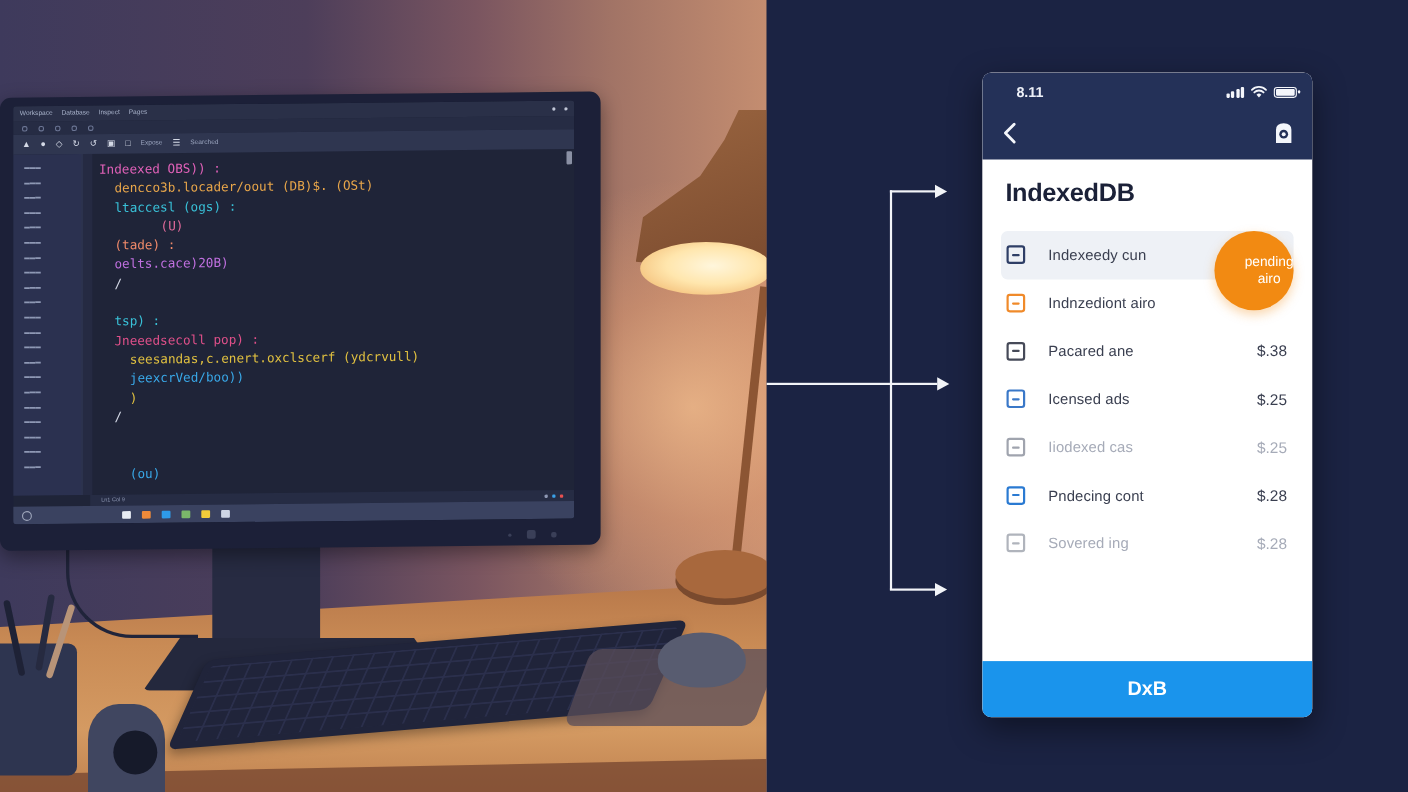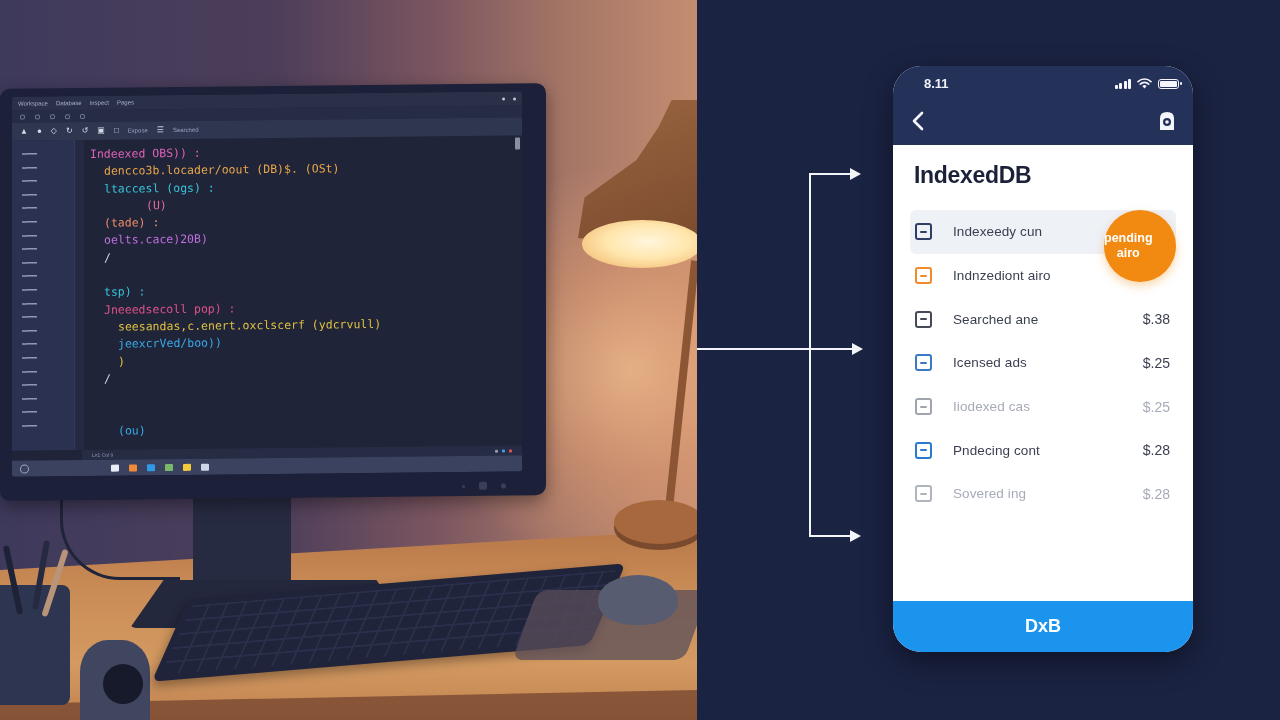--- a/index.html
+++ b/index.html
@@ -70,21 +70,21 @@
     .lamp-bulb { position: absolute; left: 582px; top: 220px; width: 120px; height: 48px; border-radius: 50%;
       background: radial-gradient(ellipse at 55% 45%, #fff6dc 0%, #ffe6ad 45%, #f4c27d 80%); }
     .lamp-arm { position: absolute; left: 678px; top: 260px; width: 8px; height: 250px; background: #8c5533; transform: rotate(6deg); }
     .lamp-base { position: absolute; left: 614px; top: 500px; width: 90px; height: 44px; background: #a8683d; border-radius: 50%; box-shadow: 0 6px 0 #7a4a2e; }
 
     
     .right-bg { position: absolute; left: 697px; top: 0; width: 583px; height: 720px; background: #1b2343; }
     .connector { position: absolute; background: #f2f4f8; }
     .arrow-head { position: absolute; width: 0; height: 0; border-top: 6px solid transparent; border-bottom: 6px solid transparent; border-left: 11px solid #f2f4f8; }
 
-    .phone { position: absolute; left: 893px; top: 66px; width: 300px; height: 586px; border-radius: 28px; overflow: hidden;
+    .phone { position: absolute; left: 893px; top: 66px; width: 300px; height: 586px; border-radius: 8px; overflow: hidden;
       background: #ffffff; box-shadow: 0 10px 30px rgba(0,0,0,0.45); }
     .phone-header { position: absolute; left: 0; top: 0; width: 300px; height: 79px; background: #243158; }
     .status-time { position: absolute; left: 31px; top: 10px; font-size: 13px; font-weight: bold; color: #eef1f8; }
     .status-icons { position: absolute; right: 14px; top: 12px; display: flex; gap: 6px; align-items: center; }
     .signal { display: flex; gap: 1.5px; align-items: flex-end; height: 10px; }
     .signal i { display: block; width: 3px; background: #f4f6fb; border-radius: 1px; }
     .wifi { width: 15px; height: 11px; }
     .battery { width: 21px; height: 10px; border: 1.5px solid #f4f6fb; border-radius: 3px; position: relative; padding: 1px; }
     .battery::after { content: ""; position: absolute; right: -4px; top: 2.5px; width: 2px; height: 3px; background: #f4f6fb; border-radius: 1px; }
     .battery i { display: block; width: 100%; height: 100%; background: #f4f6fb; border-radius: 1px; }
@@ -96,21 +96,21 @@
     .list { position: absolute; left: 17px; top: 144px; width: 266px; }
     .row { position: relative; height: 43.7px; display: flex; align-items: center; padding-left: 5px; border-radius: 6px; cursor: pointer; }
     .row.selected { background: #eef1f6; }
     .row-icon { width: 17px; height: 17px; border: 2px solid #2e3e66; border-radius: 3px; display: flex; align-items: center; justify-content: center; flex-shrink: 0; }
     .row-icon i { display: block; width: 7px; height: 2px; background: currentColor; border-radius: 1px; }
     .row-label { margin-left: 21px; font-size: 13.5px; color: #3a3f50; letter-spacing: 0.1px; }
     .row-price { position: absolute; right: 6px; font-size: 14px; color: #3a3f50; }
     .row.muted .row-label, .row.muted .row-price { color: #a6abb8; }
 
     .badge { position: absolute; left: 1104px; top: 210px; width: 72px; height: 72px; border-radius: 50%; background: #f28a12;
-      color: #fff; font-weight: bold; font-size: 12.5px; line-height: 15px; text-align: center; display: flex; align-items: center; justify-content: flex-start;
+      color: #fff; font-weight: normal; font-size: 12.5px; line-height: 15px; text-align: center; display: flex; align-items: center; justify-content: flex-end;
       box-shadow: 0 4px 10px rgba(242,138,18,0.35); }
 
     .bottom-btn { position: absolute; left: 0; bottom: 0; width: 300px; height: 51px; background: #1a94ec; color: #fff;
       display: flex; align-items: center; justify-content: center; font-size: 18px; font-weight: bold; cursor: pointer; }
   </style>
 </head>
 <body>
 
 <div class="scene">
   <div class="wall-glow"></div>
@@ -299,21 +299,21 @@
         <div class="row-icon" style="border-color: rgb(240, 138, 42); color: rgb(240, 138, 42);">
           <i></i>
         </div>
         <span class="row-label">Indnzediont airo</span>
         <span class="row-price"></span>
       </div>
       <div class="row">
         <div class="row-icon" style="border-color: rgb(70, 74, 88); color: rgb(70, 74, 88);">
           <i></i>
         </div>
-        <span class="row-label">Searched ane</span>
+        <span class="row-label">Pacared ane</span>
         <span class="row-price">$.38</span>
       </div>
       <div class="row">
         <div class="row-icon" style="border-color: rgb(58, 120, 200); color: rgb(58, 120, 200);">
           <i></i>
         </div>
         <span class="row-label">Icensed ads</span>
         <span class="row-price">$.25</span>
       </div>
       <div class="row muted">

